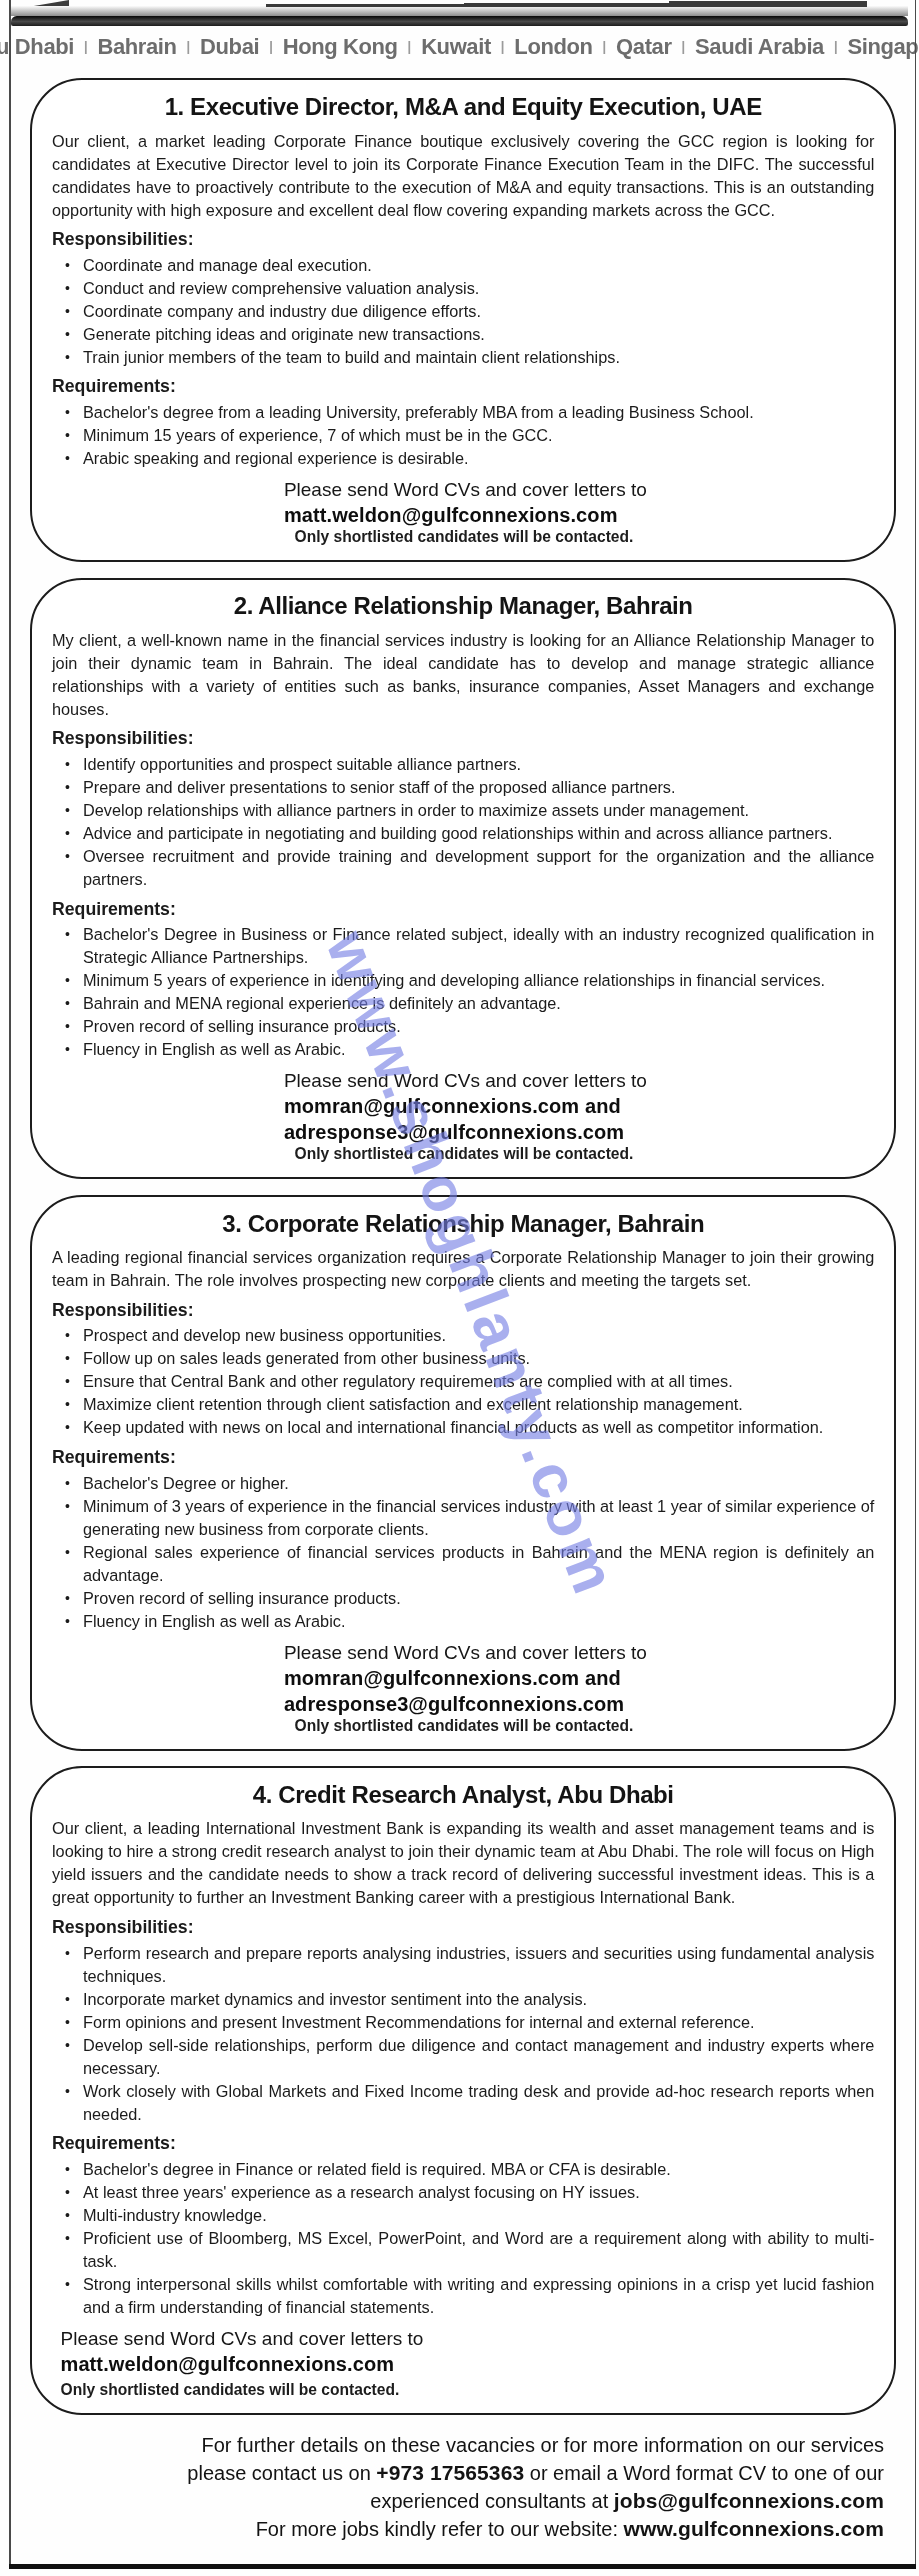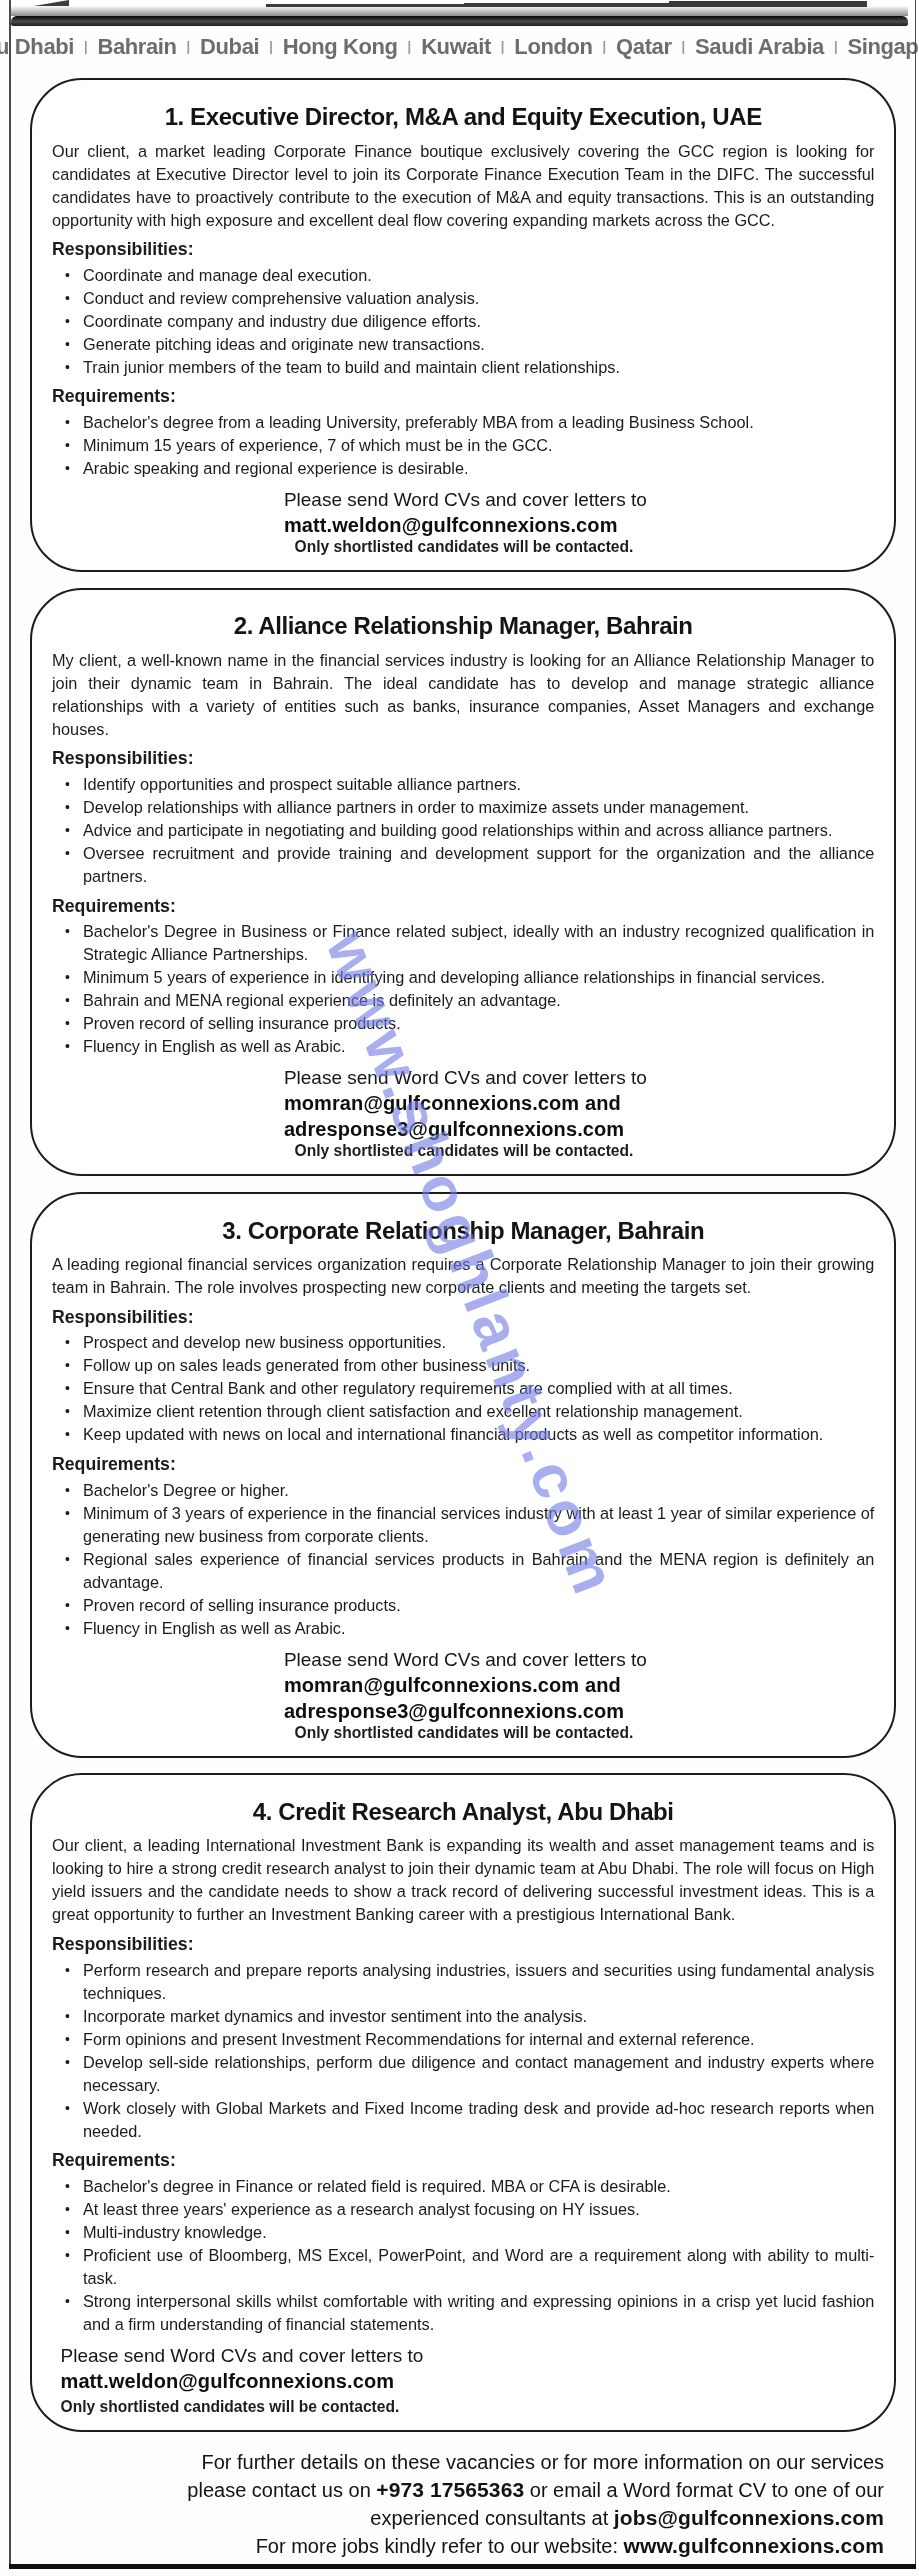--- a/index.html
+++ b/index.html
@@ -50,21 +50,21 @@
     display:flex; justify-content:center; align-items:baseline;
     gap:9.2px; margin:7.8px 14px 0 14px; white-space:nowrap;
   }
   .city { font-size:22px; font-weight:700; color:#6d6d6d; letter-spacing:-0.4px; }
   .city-sep { font-size:18.4px; font-weight:400; color:#9b9b9b; }
 
   
   .jobs-wrap { margin:18.4px 22.6px 0 30px; }
   .job-box {
     border:2.1px solid #1c1c1c; border-radius:52px;
-    padding:20px 20px 14px 20px;
+    padding:10px 20px 14px 20px;
     margin-bottom:15.6px;
     background:#fff;
   }
   .job-title {
     text-align:center; font-size:24px; font-weight:800; line-height:28px;
     letter-spacing:-0.4px; margin:2.8px 0 8.5px 0; color:#141414;
   }
   .job-intro {
     font-size:16.3px; line-height:23px; text-align:justify; color:#1b1b1b;
   }
@@ -185,20 +185,23 @@
       </div>
     </section>
 
     <section class="job-box">
       <h2 class="job-title">2. Alliance Relationship Manager, Bahrain</h2>
       <p class="job-intro">My client, a well-known name in the financial services industry is looking for an Alliance Relationship Manager to join their dynamic team in Bahrain. The ideal candidate has to develop and manage strategic alliance relationships with a variety of entities such as banks, insurance companies, Asset Managers and exchange houses.</p>
       <h3 class="sec-head">Responsibilities:</h3>
       <ul class="blist">
         <li>
             <span>Identify opportunities and prospect suitable alliance partners.</span>
+          </li>
+        <li>
+            <span>Prepare and deliver presentations to senior staff of the proposed alliance partners.</span>
           </li>
         <li>
             <span>Develop relationships with alliance partners in order to maximize assets under management.</span>
           </li>
         <li>
             <span>Advice and participate in negotiating and building good relationships within and across alliance partners.</span>
           </li>
         <li>
             <span>Oversee recruitment and provide training and development support for the organization and the alliance partners.</span>
           </li>

